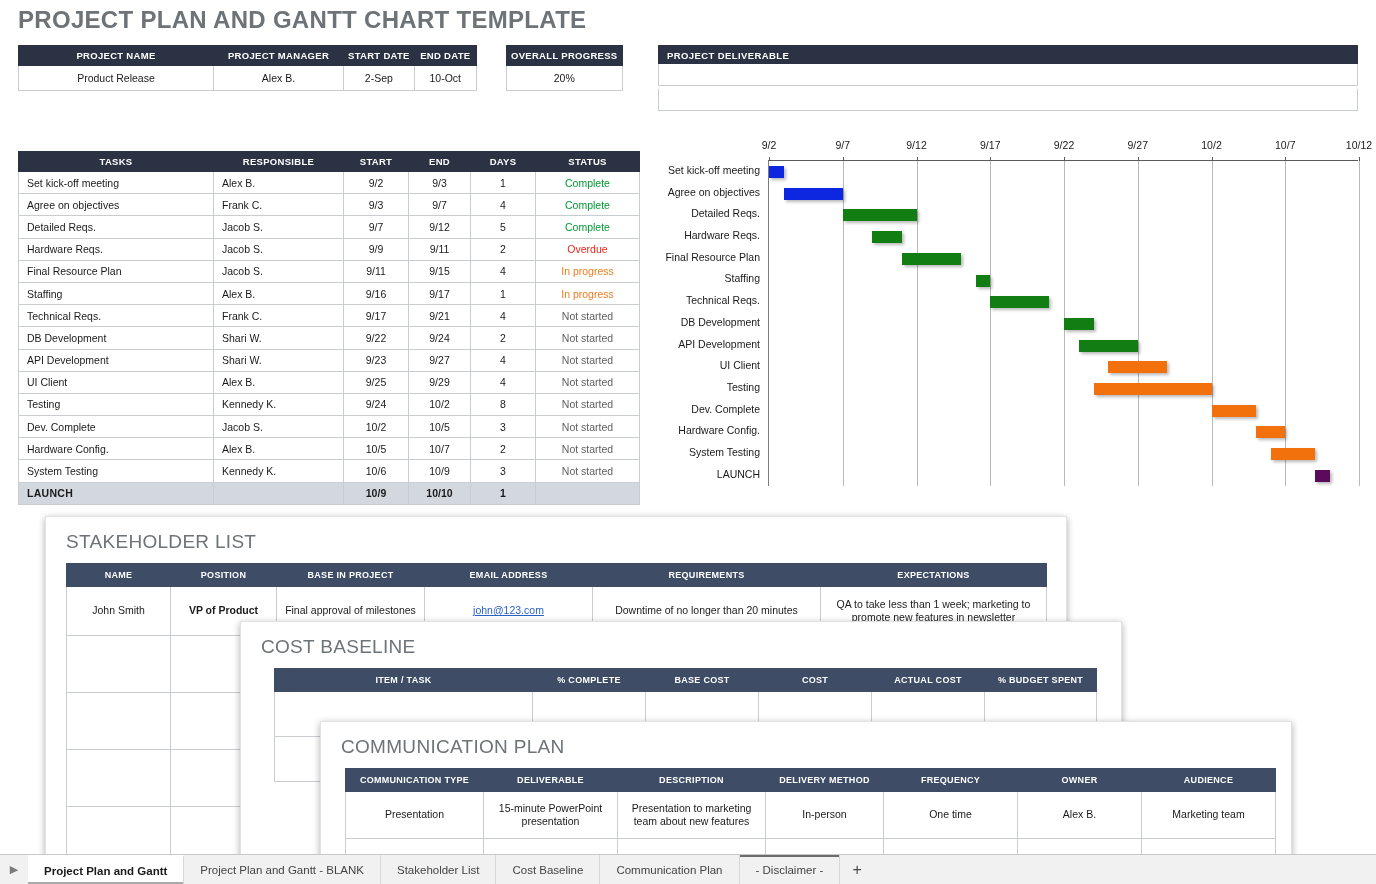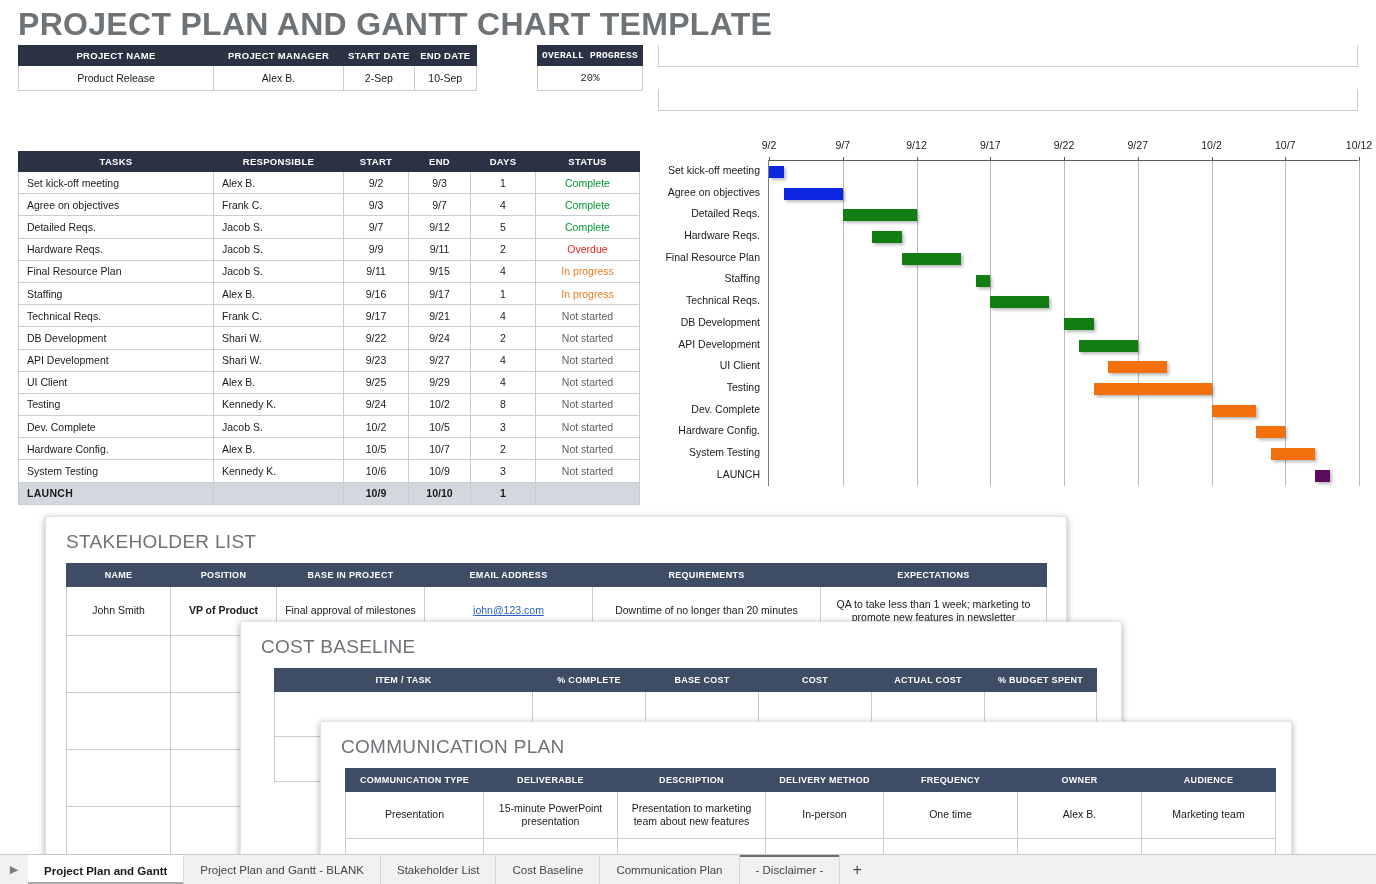--- a/index.html
+++ b/index.html
@@ -8,21 +8,21 @@
     background:#ffffff;
     font-family:"Liberation Sans", sans-serif;
     font-size:11px;color:#1a1a1a;
     -webkit-font-smoothing:antialiased;
   }
   .abs{position:absolute;}
 
   
   #page-title{
     left:18px;top:6px;
-    font-size:32px;font-weight:bold;letter-spacing:.3px;
+    font-size:24px;font-weight:bold;letter-spacing:.3px;
     color:#6e7377;
   }
 
   
   table.grid{border-collapse:collapse;table-layout:fixed;}
   table.grid td,table.grid th{
     border:1px solid #c9ccd1;
     padding:0 4px;
     font-size:10.5px;
     font-weight:normal;
@@ -38,21 +38,21 @@
     border:1px solid #2b3244;
     height:19px;
     margin-top:47px;
   }
 
   
   #project-info{left:18px;top:45px;}
   #project-info td{height:24px;}
 
   
-  #overall-progress{left:537px;top:45px;font-family:Liberation Mono, monospace;}
+  #overall-progress{left:506px;top:45px;}
   #overall-progress td{height:24px;}
 
   
   .banner{
     background:#2b3244;color:#fff;font-weight:bold;font-size:9.5px;
     letter-spacing:.4px;
     padding:0 8px;line-height:19px;height:19px;
     border:1px solid #2b3244;box-sizing:border-box;
   }
   .bannerbox{
@@ -172,21 +172,21 @@
     <th>PROJECT MANAGER</th>
     <th>START DATE</th>
     <th>END DATE</th>
   </tr>
     </thead>
   <tbody>
       <tr>
     <td>Product Release</td>
     <td>Alex B.</td>
     <td>2-Sep</td>
-    <td>10-Sep</td>
+    <td>10-Oct</td>
   </tr>
     </tbody>
 </table>
 
 <table class="grid abs" id="overall-progress">
   <colgroup>
       <col style="width:100px">
     </colgroup>
   <thead>
       <tr>
@@ -194,20 +194,21 @@
   </tr>
     </thead>
   <tbody>
       <tr>
     <td>20%</td>
   </tr>
     </tbody>
 </table>
 
 <div class="abs" id="deliverable-block">
+  <div class="banner">PROJECT DELIVERABLE</div>
   <div class="bannerbox" style="height:22px"></div>
 </div>
 <div class="abs" id="scope-block">
   <div class="bannerbox" style="height:22px"></div>
 </div>
 
 <table class="grid abs" id="task-table">
   <colgroup>
     <col style="width:195px">
       <col style="width:130px">

